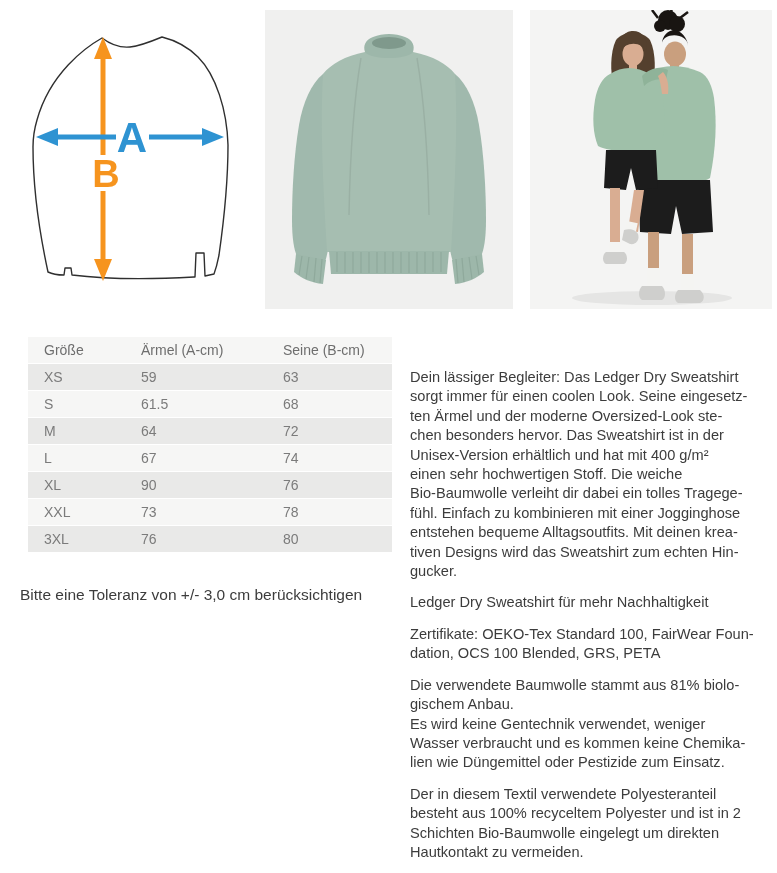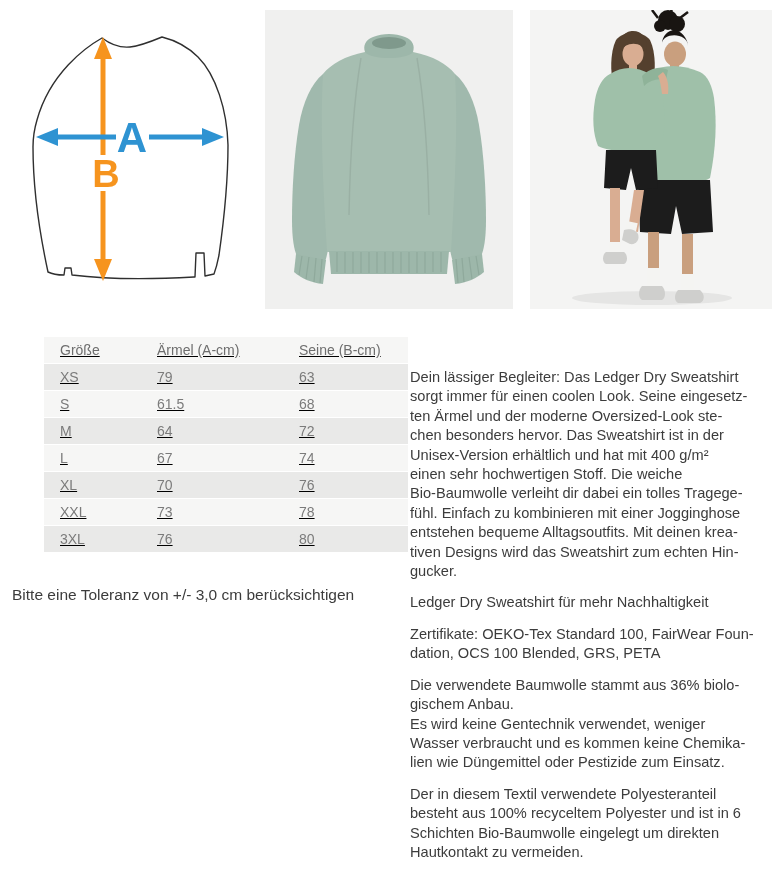--- a/index.html
+++ b/index.html
@@ -51,31 +51,31 @@
   .m-black{fill:#1c1c1c;}
   .m-skin-f{fill:#d9ad92;}
   .m-skin-m{fill:#c99f7e;}
   .m-hair-f{fill:#54402e;}
   .m-hair-m{fill:#191512;}
   .m-sock{fill:#f4f4f2;}
   .m-shoe{fill:#cfcfcd;}
   .m-shadow{fill:rgba(0,0,0,0.06);}
 
   
-  .size-table{left:44px;top:337px;width:364px;text-decoration:underline;}
+  .size-table{left:28px;top:337px;width:364px;}
   .trow{
     display:grid;grid-template-columns:97px 142px 1fr;
     align-items:center;height:26px;padding-left:16px;
     margin-bottom:1px;font-size:14px;color:var(--text-table);
   }
   .trow.head{background:var(--table-row-light);color:#6e6e6e;}
   .trow.odd{background:var(--table-row-dark);}
   .trow.even{background:var(--table-row-light);}
 
-  .tolerance{left:12px;top:586px;font-size:15.5px;color:var(--text-dark);}
+  .tolerance{left:20px;top:586px;font-size:15.5px;color:var(--text-dark);}
 
   
   .description{
     left:410px;top:331px;width:358px;
     font-size:14.6px;line-height:19.4px;color:var(--text-dark);margin-top:37px;
   }
   .description p{margin:0 0 12px 0;white-space:pre-line;}
 </style>
 </head>
 <body>
@@ -235,41 +235,41 @@
 
 <div class="abs size-table">
   <div class="trow head">
     <div>Größe</div>
     <div>Ärmel (A-cm)</div>
     <div>Seine (B-cm)</div>
   </div>
   <div>
       <div class="trow odd">
         <div>XS</div>
-        <div>79</div>
+        <div>59</div>
         <div>63</div>
       </div>
       <div class="trow even">
         <div>S</div>
         <div>61.5</div>
         <div>68</div>
       </div>
       <div class="trow odd">
         <div>M</div>
         <div>64</div>
         <div>72</div>
       </div>
       <div class="trow even">
         <div>L</div>
         <div>67</div>
         <div>74</div>
       </div>
       <div class="trow odd">
         <div>XL</div>
-        <div>70</div>
+        <div>90</div>
         <div>76</div>
       </div>
       <div class="trow even">
         <div>XXL</div>
         <div>73</div>
         <div>78</div>
       </div>
       <div class="trow odd">
         <div>3XL</div>
         <div>76</div>
@@ -288,23 +288,23 @@
 Unisex-Version erhältlich und hat mit 400 g/m²
 einen sehr hochwertigen Stoff. Die weiche
 Bio-Baumwolle verleiht dir dabei ein tolles Tragege-
 fühl. Einfach zu kombinieren mit einer Jogginghose
 entstehen bequeme Alltagsoutfits. Mit deinen krea-
 tiven Designs wird das Sweatshirt zum echten Hin-
 gucker.</p>
     <p>Ledger Dry Sweatshirt für mehr Nachhaltigkeit</p>
     <p>Zertifikate: OEKO-Tex Standard 100, FairWear Foun-
 dation, OCS 100 Blended, GRS, PETA</p>
-    <p>Die verwendete Baumwolle stammt aus 36% biolo-
+    <p>Die verwendete Baumwolle stammt aus 81% biolo-
 gischem Anbau.
 Es wird keine Gentechnik verwendet, weniger
 Wasser verbraucht und es kommen keine Chemika-
 lien wie Düngemittel oder Pestizide zum Einsatz.</p>
     <p>Der in diesem Textil verwendete Polyesteranteil
-besteht aus 100% recyceltem Polyester und ist in 6
+besteht aus 100% recyceltem Polyester und ist in 2
 Schichten Bio-Baumwolle eingelegt um direkten
 Hautkontakt zu vermeiden.</p>
     <p>Material: TERRY, 30% Bio-Baumwolle</p>
   </div>
 
 </body></html>

